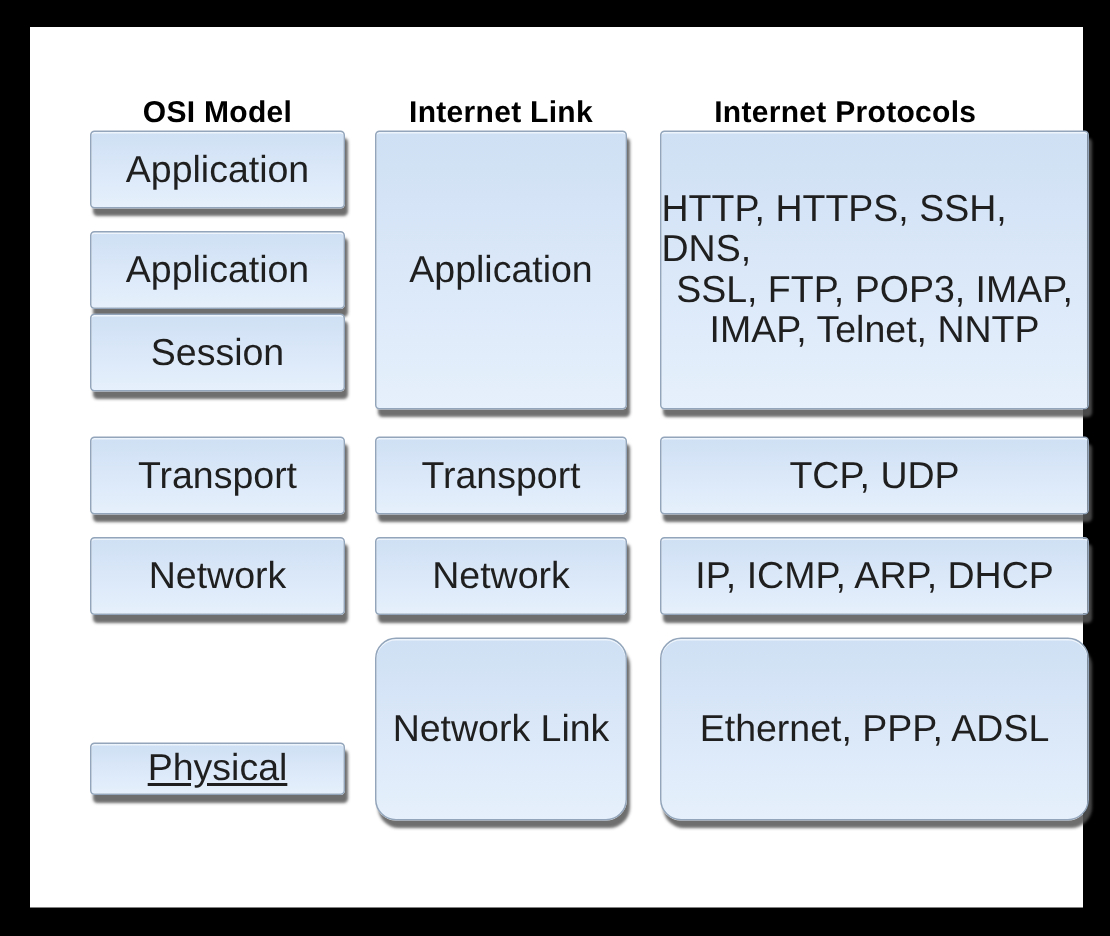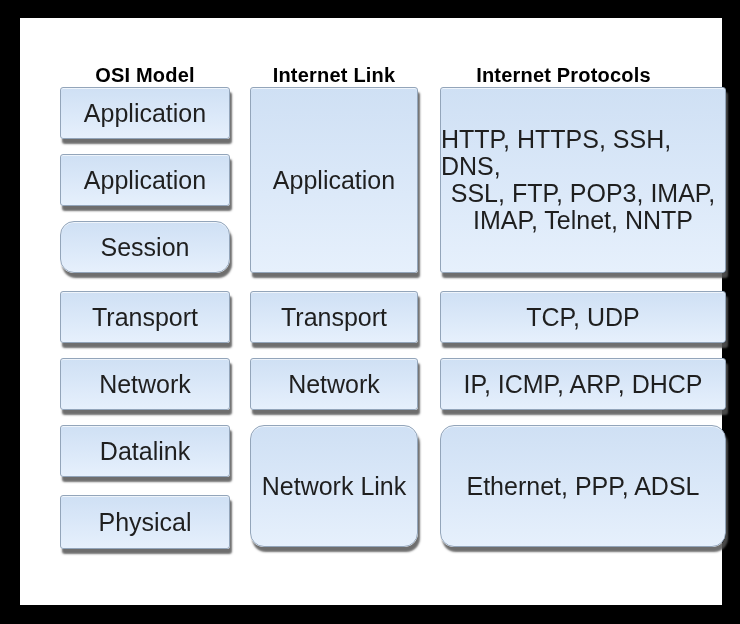--- a/index.html
+++ b/index.html
@@ -49,45 +49,44 @@
     font-size:25px; color:var(--text);
     text-align:left; line-height:27px;
   }
   
   .c1 { left:40px;  width:170px; }
   .c2 { left:230px; width:168px; }
   .c3 { left:420px; width:286px; }
   
   .r1 { top:69px;  height:52px; }
   .r2 { top:136px; height:52px; }
-  .r3 { top:203px; height:52px;border-radius:14px; }
+  .r3 { top:191px; height:52px; }
   .r4 { top:273px; height:52px; }
   .r5 { top:340px; height:52px; }
   .r6 { top:407px; height:52px; }
-  .r7 { top:477px; height:54px; }
+  .r7 { top:477px; height:35px;text-decoration:underline; }
   .r1-3 { top:69px;  height:186px; }
   .r6-7 { top:407px; height:122px;border-radius:14px; }
   .line { display:block; }
 </style>
 </head>
 <body>
 
 <div class="page">
   <div class="canvas">
 
     <div class="hdr hdr-osi">OSI Model</div>
     <div class="hdr hdr-imod">Internet Link</div>
     <div class="hdr hdr-iprot">Internet Protocols</div>
 
     <div class="box c1 r1">Application</div>
     <div class="box c1 r2">Application</div>
     <div class="box c1 r3">Session</div>
     <div class="box c1 r4">Transport</div>
     <div class="box c1 r5">Network</div>
-    <div class="box c1 r6">Datalink</div>
     <div class="box c1 r7">Physical</div>
 
     <div class="box c2 r1-3">Application</div>
     <div class="box c2 r4">Transport</div>
     <div class="box c2 r5">Network</div>
     <div class="box c2 r6-7">Network Link</div>
 
     <div class="box c3 r1-3">
       <span class="line">HTTP, HTTPS, SSH, DNS,</span>
       <span class="line">SSL, FTP, POP3, IMAP,</span>

